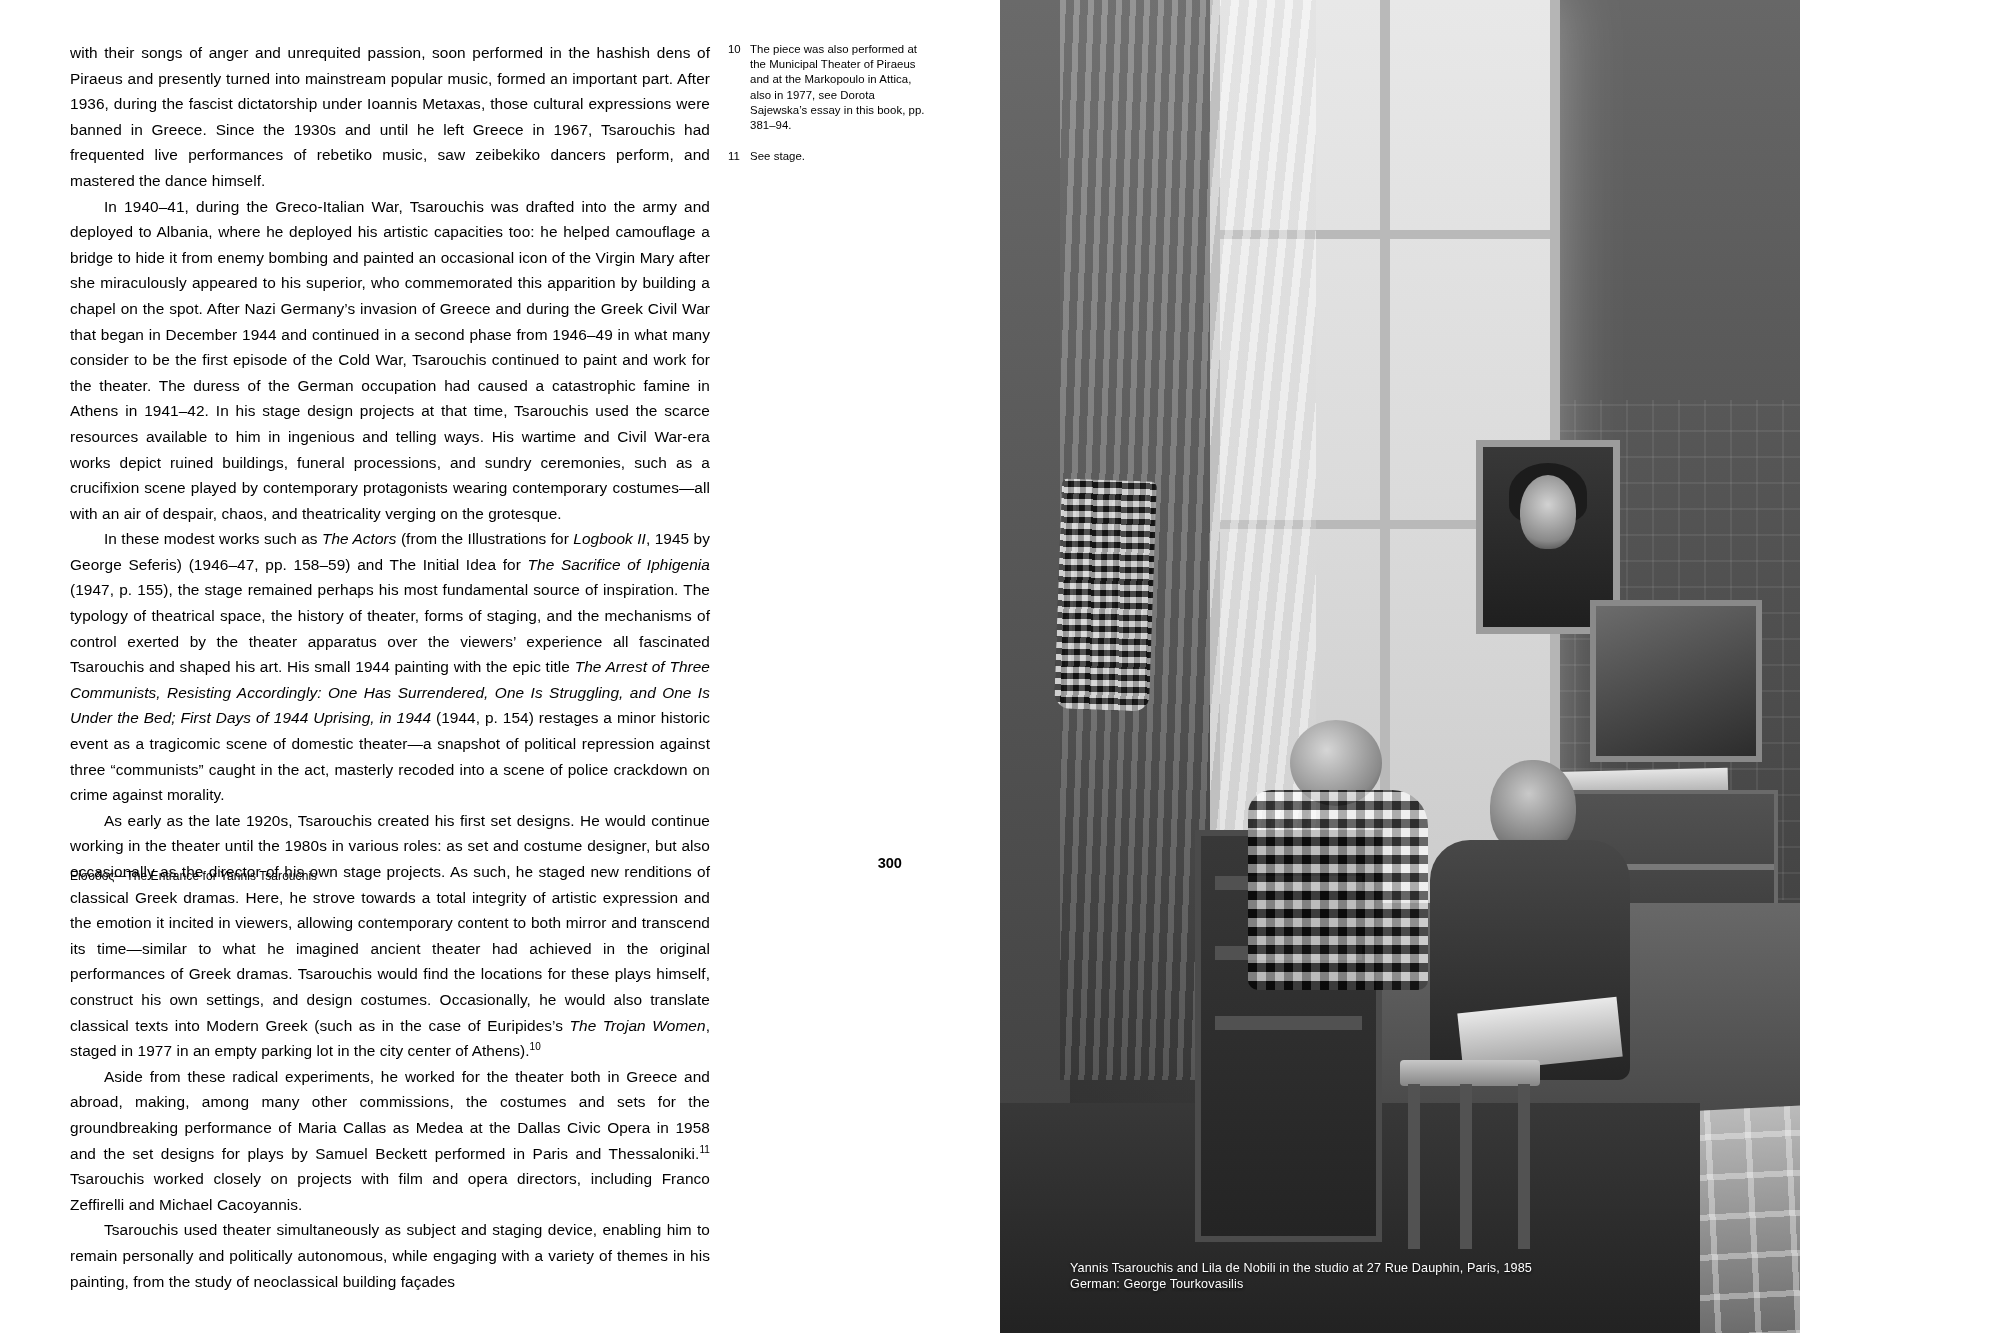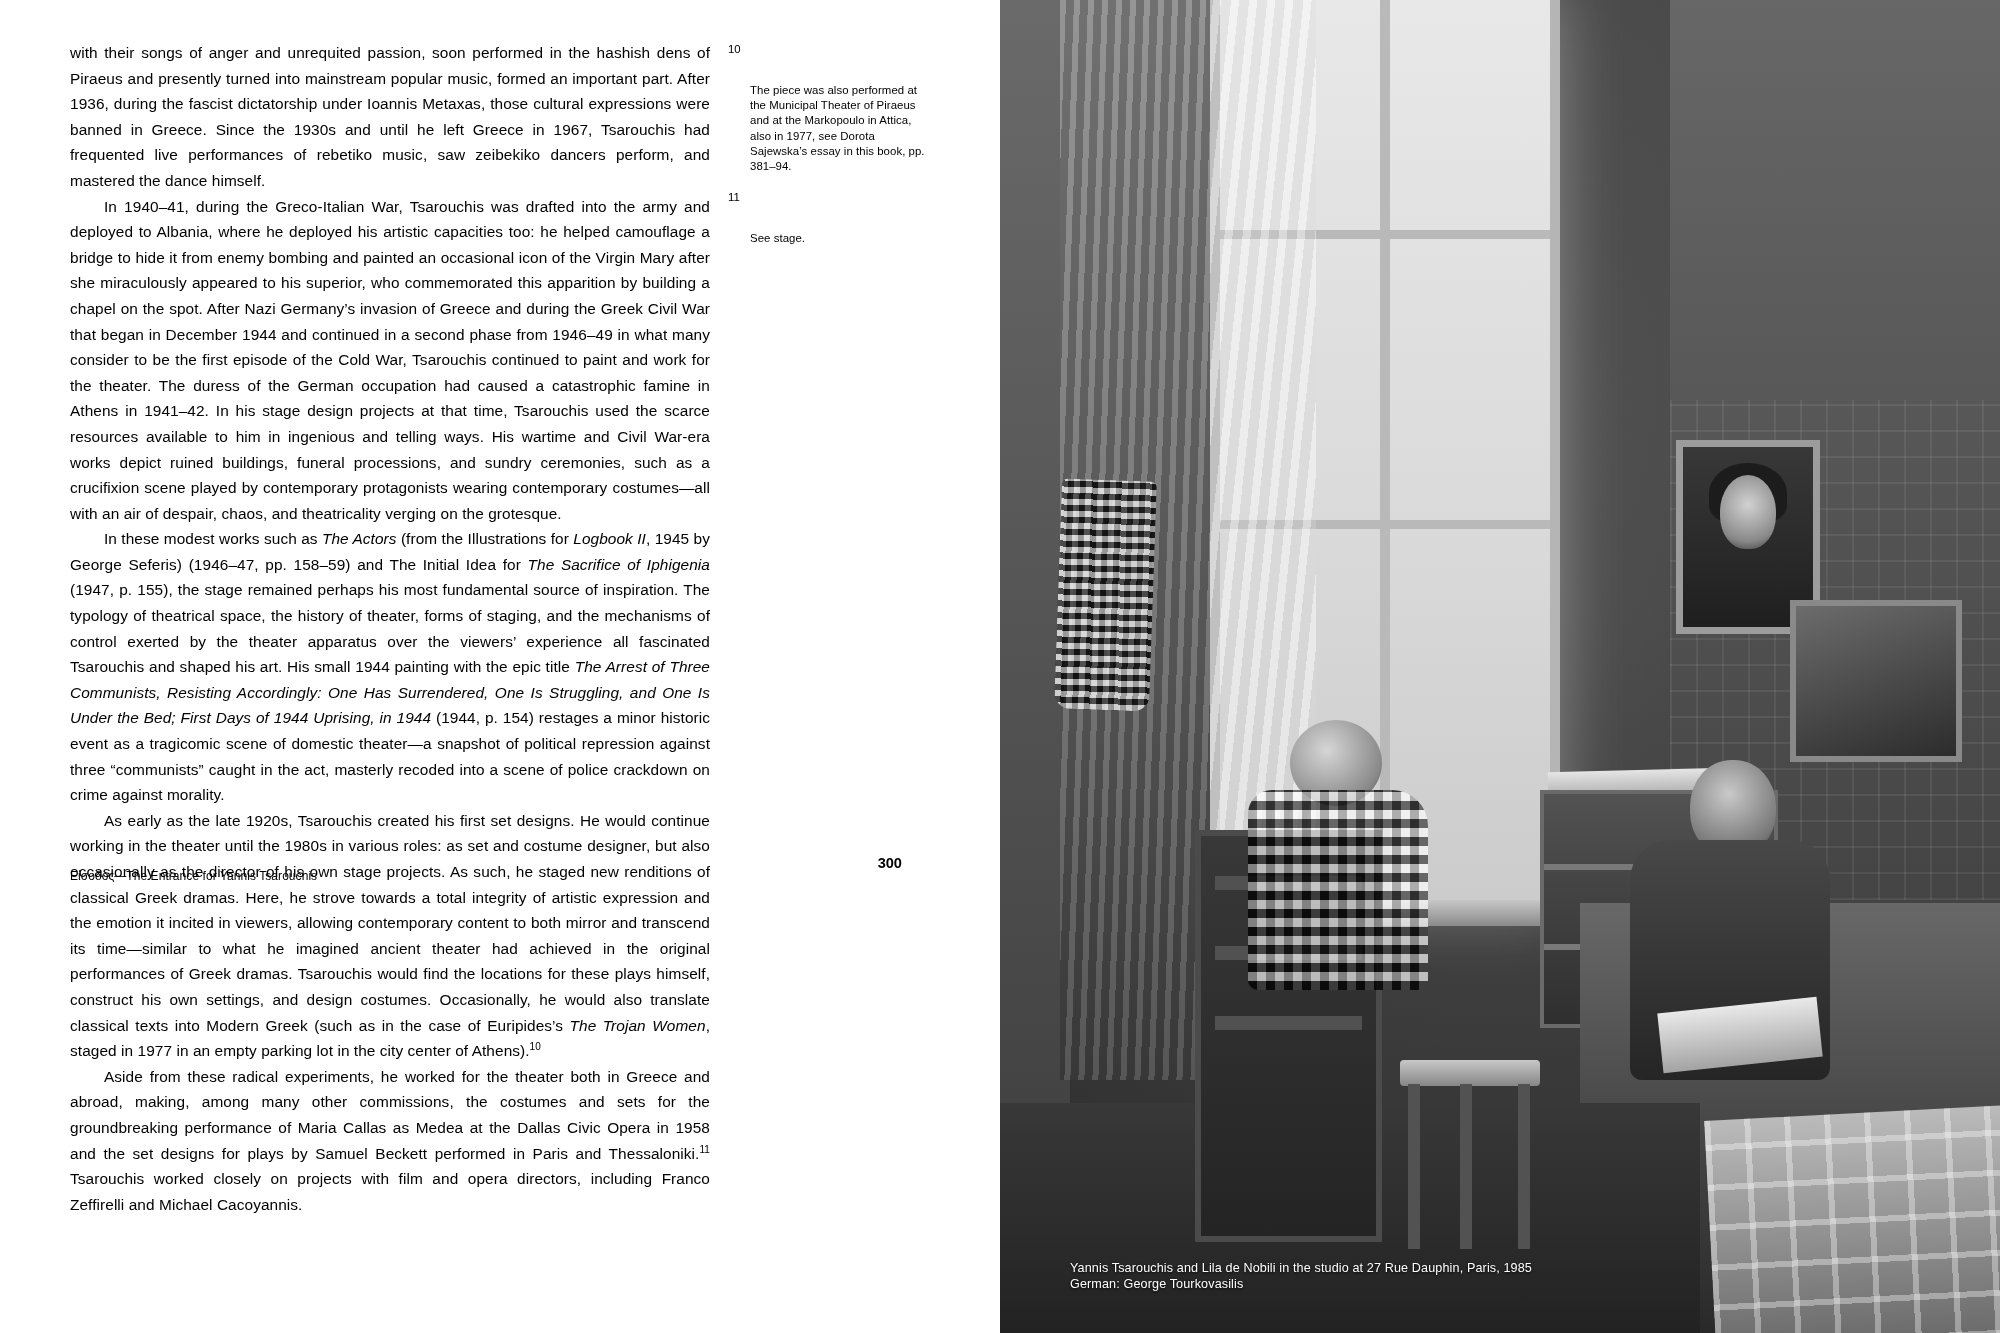--- a/index.html
+++ b/index.html
@@ -67,40 +67,39 @@
   .note-num {
     width: 22px;
     flex: 0 0 22px;
     font-size: 11.4px;
     line-height: 15.2px;
   }
   .note-body {
     font-size: 11.4px;
     line-height: 15.2px;
     letter-spacing: 0.005em;
-    margin-top: 41px;
   }
   .footer-left {
     position: absolute;
     left: 70px;
     bottom: 68px;
     font-size: 12px;
     letter-spacing: 0.005em;
   }
   .page-number {
     position: absolute;
     right: 98px;
     bottom: 80px;
     font-size: 14.6px;
     font-weight: 700;
   }
   
   .page-right {
     position: relative;
-    width: 1000px;
+    width: 800px;
     height: 1333px;
     overflow: hidden;
     background: #ef4444;
   }
   .photo {
     position: absolute;
     inset: 0;
     background:
       
       radial-gradient(ellipse 120% 90% at 50% 45%, rgba(255,255,255,0.06) 0%, rgba(0,0,0,0.45) 100%),
@@ -307,20 +306,21 @@
 <div class="spread">
 
   <div class="page-left">
 
     <div class="text-column" id="body-text">
         <p><span>with their songs of anger and unrequited passion, soon performed in the hashish dens of Piraeus and presently turned into mainstream popular music, formed an important part. After 1936, during the fascist dictatorship under Ioannis Metaxas, those cultural expressions were banned in Greece. Since the 1930s and until he left Greece in 1967, Tsarouchis had frequented live performances of rebetiko music, saw zeibekiko dancers perform, and mastered the dance himself.</span></p>
         <p class="indent"><span>In 1940–41, during the Greco-Italian War, Tsarouchis was drafted into the army and deployed to Albania, where he deployed his artistic capacities too: he helped camouflage a bridge to hide it from enemy bombing and painted an occasional icon of the Virgin Mary after she miraculously appeared to his superior, who commemorated this apparition by building a chapel on the spot. After Nazi Germany’s invasion of Greece and during the Greek Civil War that began in December 1944 and continued in a second phase from 1946–49 in what many consider to be the first episode of the Cold War, Tsarouchis continued to paint and work for the theater. The duress of the German occupation had caused a catastrophic famine in Athens in 1941–42. In his stage design projects at that time, Tsarouchis used the scarce resources available to him in ingenious and telling ways. His wartime and Civil War-era works depict ruined buildings, funeral processions, and sundry ceremonies, such as a crucifixion scene played by contemporary protagonists wearing contemporary costumes—all with an air of despair, chaos, and theatricality verging on the grotesque.</span></p>
         <p class="indent"><span>In these modest works such as </span><i>The Actors</i><span> (from the Illustrations for </span><i>Logbook II</i><span>, 1945 by George Seferis) (1946–47, pp. 158–59) and The Initial Idea for </span><i>The Sacrifice of Iphigenia</i><span> (1947, p. 155), the stage remained perhaps his most fundamental source of inspiration. The typology of theatrical space, the history of theater, forms of staging, and the mechanisms of control exerted by the theater apparatus over the viewers’ experience all fascinated Tsarouchis and shaped his art. His small 1944 painting with the epic title </span><i>The Arrest of Three Communists, Resisting Accordingly: One Has Surrendered, One Is Struggling, and One Is Under the Bed; First Days of 1944 Uprising, in 1944</i><span> (1944, p. 154) restages a minor historic event as a tragicomic scene of domestic theater—a snapshot of political repression against three “communists” caught in the act, masterly recoded into a scene of police crackdown on crime against morality.</span></p>
         <p class="indent"><span>As early as the late 1920s, Tsarouchis created his first set designs. He would continue working in the theater until the 1980s in various roles: as set and costume designer, but also occasionally as the director of his own stage projects. As such, he staged new renditions of classical Greek dramas. Here, he strove towards a total integrity of artistic expression and the emotion it incited in viewers, allowing contemporary content to both mirror and transcend its time—similar to what he imagined ancient theater had achieved in the original performances of Greek dramas. Tsarouchis would find the locations for these plays himself, construct his own settings, and design costumes. Occasionally, he would also translate classical texts into Modern Greek (such as in the case of Euripides’s </span><i>The Trojan Women</i><span>, staged in 1977 in an empty parking lot in the city center of Athens).</span><sup>10</sup></p>
         <p class="indent"><span>Aside from these radical experiments, he worked for the theater both in Greece and abroad, making, among many other commissions, the costumes and sets for the groundbreaking performance of Maria Callas as Medea at the Dallas Civic Opera in 1958 and the set designs for plays by Samuel Beckett performed in Paris and Thessaloniki.</span><sup>11</sup><span> Tsarouchis worked closely on projects with film and opera directors, including Franco Zeffirelli and Michael Cacoyannis.</span></p>
+        <p class="indent"><span>Tsarouchis used theater simultaneously as subject and staging device, enabling him to remain personally and politically autonomous, while engaging with a variety of themes in his painting, from the study of neoclassical building façades</span></p>
       </div>
 
     <div class="notes-column" id="notes-col">
         <div class="note">
           <div class="note-num">10</div>
           <div class="note-body">The piece was also performed at the Municipal Theater of Piraeus and at the Markopoulo in Attica, also in 1977, see Dorota Sajewska’s essay in this book, pp. 381–94.</div>
         </div>
         <div class="note">
           <div class="note-num">11</div>
           <div class="note-body">See stage.</div>

